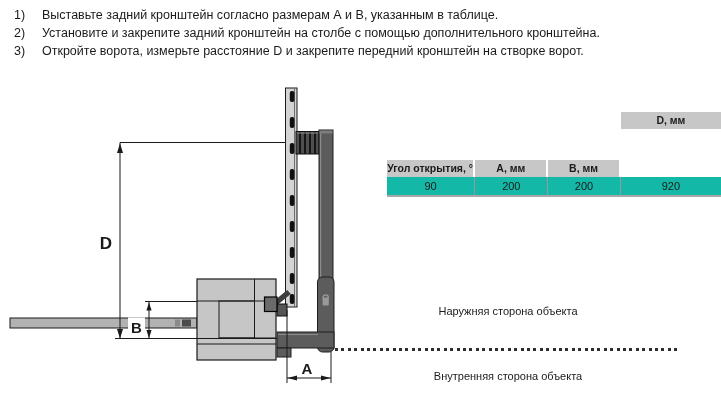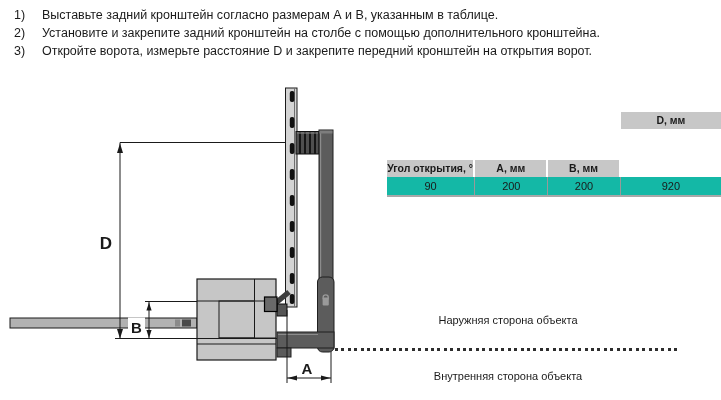--- a/index.html
+++ b/index.html
@@ -19,21 +19,21 @@
            font-size:10.5px;font-weight:bold;box-sizing:border-box;}
   .th-cell.gap{border-right:2px solid #fff;margin-top:48px;}
   .td-cell{background:#14b8a6;height:18px;line-height:18px;text-align:center;
            font-size:11px;box-sizing:border-box;}
   .td-cell.sep{border-right:1px solid #999;}
   .c1{width:94px;} .c2{width:78px;} .c3{width:77px;} .c4{width:107px;}
   .t-bottom{height:2px;background:#a8a8a8;}
 
   
   .side-label{position:absolute;left:418px;width:180px;text-align:center;font-size:11px;}
-  .label-outside{top:314px;}
+  .label-outside{top:305px;}
   .label-inside{top:370px;}
   .dashed-line{position:absolute;left:335px;top:348px;width:342px;height:3px;
      background:repeating-linear-gradient(90deg,#2e2e2e 0 3px,transparent 3px 6.4px);}
 
   svg{position:absolute;left:0;top:80px;}
   svg text{font-family:"Liberation Sans",sans-serif;font-weight:bold;}
 </style>
 </head>
 <body>
 
@@ -43,21 +43,21 @@
     <div class="instr-row">
       <span class="instr-num">1)</span>
       <span class="instr-text">Выставьте задний кронштейн согласно размерам А и В, указанным в таблице.</span>
     </div>
     <div class="instr-row">
       <span class="instr-num">2)</span>
       <span class="instr-text">Установите и закрепите задний кронштейн на столбе с помощью дополнительного кронштейна.</span>
     </div>
     <div class="instr-row">
       <span class="instr-num">3)</span>
-      <span class="instr-text">Откройте ворота, измерьте расстояние D и закрепите передний кронштейн на открытия ворот.</span>
+      <span class="instr-text">Откройте ворота, измерьте расстояние D и закрепите передний кронштейн на створке ворот.</span>
     </div>
   </div>
 
   <div class="spec-table">
     <div class="t-row">
       <div class="th-cell gap c1">Угол открытия, °</div>
       <div class="th-cell gap c2">А, мм</div>
       <div class="th-cell gap c3">В, мм</div>
       <div class="th-cell c4">D, мм</div>
     </div>

